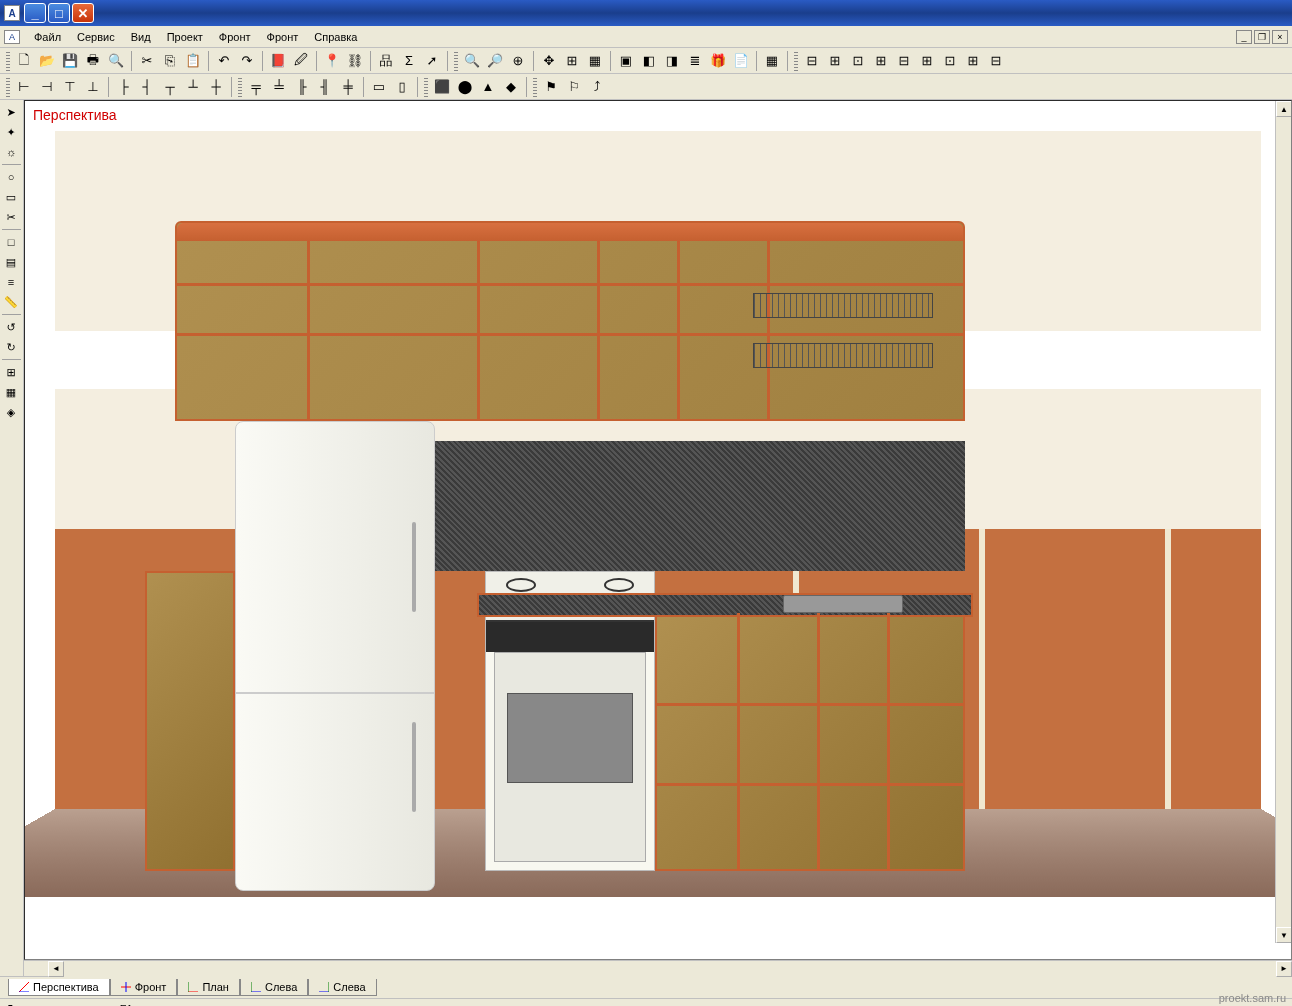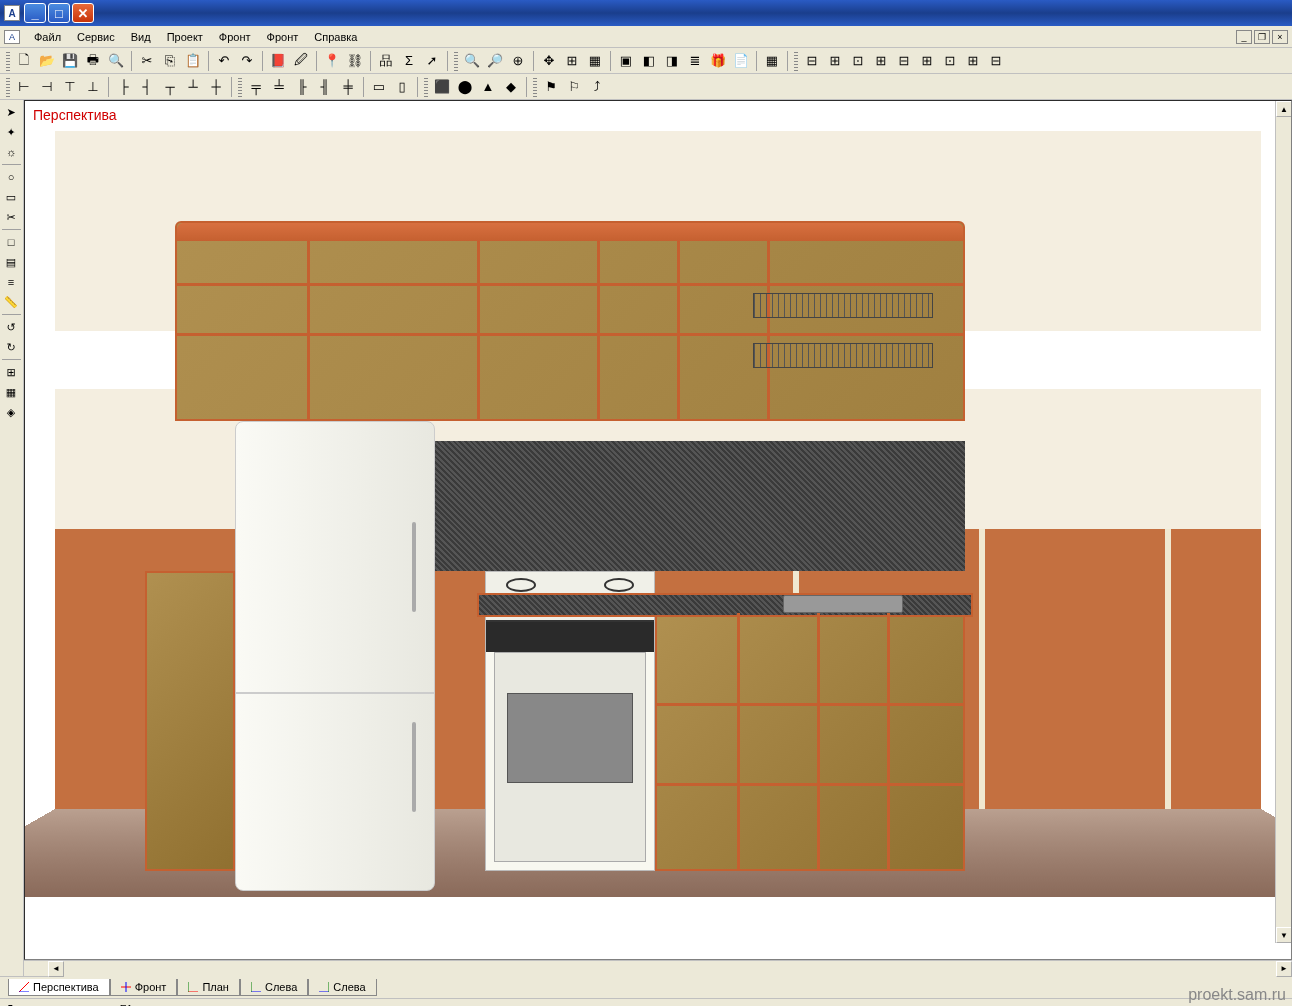--- a/index.html
+++ b/index.html
@@ -234,21 +234,21 @@
   border-top: 1px solid #c0c0c0;
   display: flex;
   align-items: center;
   padding: 0 6px;
   font-size: 11px;
 }
 .watermark {
   position: absolute;
   right: 6px; bottom: 2px;
   color: #888;
-  font-size: 16px;
+  font-size: 11px;
 }
 </style>
 </head>
 <body>
 
 <div class="titlebar">
   <div class="app-icon">A</div>
   <div class="win-controls">
     <div class="win-btn min">_</div>
     <div class="win-btn max">□</div>

